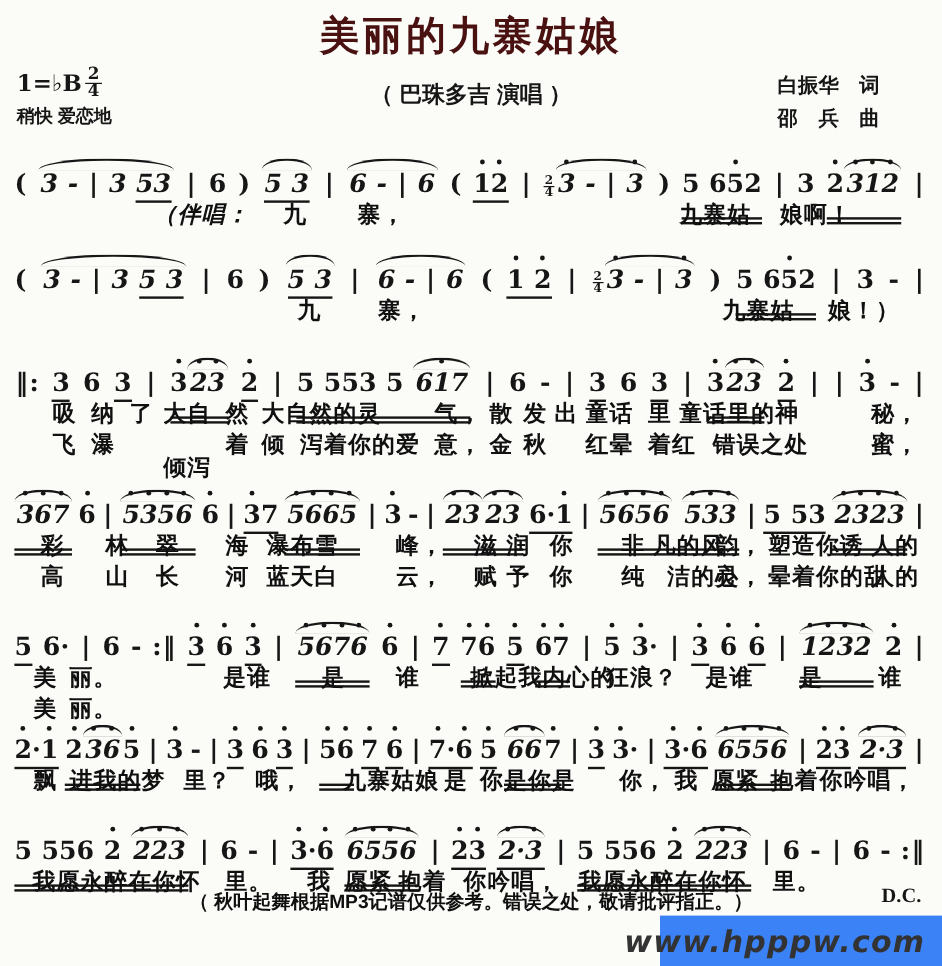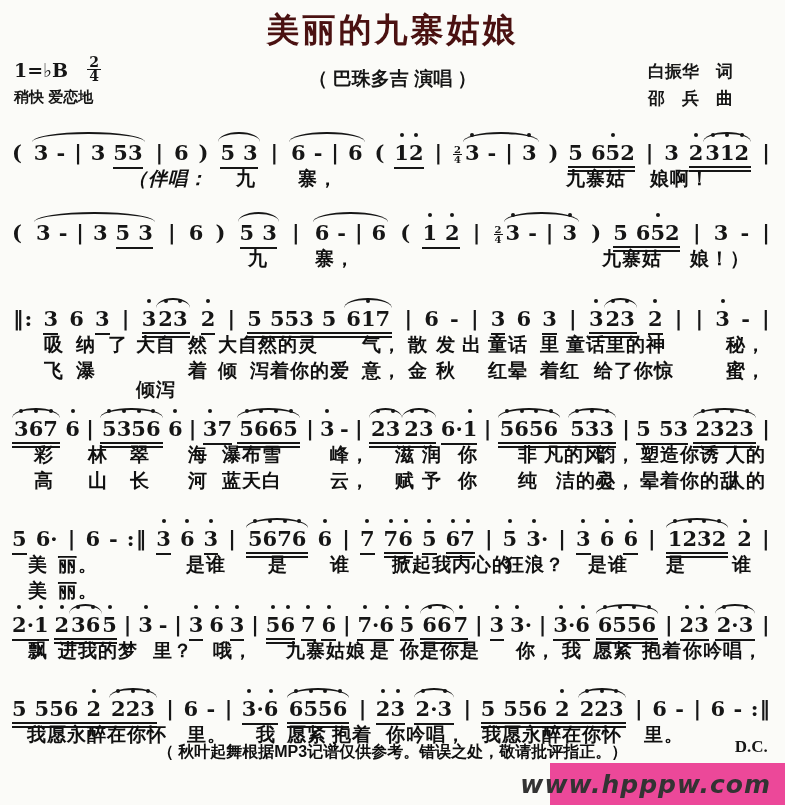--- a/index.html
+++ b/index.html
@@ -3,51 +3,51 @@
 <meta charset="utf-8">
 <style>
   :root{ --ink:#161616; --title:#4a1111; }
   html,body{margin:0;padding:0;background:#e9e9e9;}
   .page{position:relative;width:785px;height:805px;background:#fbfbf8;overflow:hidden;
         font-family:"Liberation Sans","DejaVu Sans",sans-serif;color:var(--ink);}
   
   .title{position:absolute;top:8px;left:0;right:0;text-align:center;
          font:700 33px "Liberation Sans","DejaVu Sans",sans-serif;color:var(--title);letter-spacing:3px;}
   .subtitle{position:absolute;top:66px;left:0;right:0;text-align:center;font:700 19px "Liberation Sans",sans-serif;}
-  .keysig{position:absolute;top:56px;left:14px;font:700 19px "DejaVu Serif",serif;display:flex;align-items:center;gap:19px;}
+  .keysig{position:absolute;top:56px;left:14px;font:700 19px "DejaVu Serif",serif;display:flex;align-items:center;gap:3px;}
   .bigfrac{display:inline-flex;flex-direction:column;align-items:center;font-size:14px;line-height:13px;}
   .bigfrac span:first-child{border-bottom:1.5px solid var(--ink);padding:0 2px;}
   .tempo{position:absolute;top:88px;left:14px;font:700 15px "Liberation Sans",sans-serif;}
   .credits{position:absolute;top:58px;right:52px;font:700 17px "Liberation Sans",sans-serif;line-height:27px;text-align:left;}
   
   .system{position:absolute;left:10px;right:12px;}
   .music{display:flex;justify-content:space-between;align-items:baseline;
          font:700 21px "DejaVu Serif",serif;color:var(--ink);
          padding:12px 2px 0 2px;height:46px;box-sizing:border-box;white-space:nowrap;}
   .tok{display:inline-block;}
   .ch{display:inline-block;}
   .sp{display:inline-block;width:0.38em;}
   .bar{padding:0 1px;}
   .hi{position:relative;display:inline-block;}
   .hi::after{content:'';position:absolute;left:50%;top:-7px;width:4px;height:4px;margin-left:-2px;border-radius:50%;background:var(--ink);}
-  .ga{display:inline-block;position:relative;padding:8px 2px 0 2px;}
+  .ga{display:inline-block;position:relative;padding:8px 2px 0 2px;font-style:italic;}
   .ga::before{content:'';position:absolute;left:0;right:0;top:0;height:8px;
               border-top:2px solid var(--ink);border-radius:50% 50% 0 0/100% 100% 0 0;}
   .gu{display:inline-block;border-bottom:2px solid var(--ink);padding-bottom:2px;}
-  .gw{display:inline-block;border-bottom:6px double var(--ink);padding-bottom:1px;}
+  .gw{display:inline-block;border-bottom:6px double var(--ink);padding-bottom:16px;}
   .mfrac{display:inline-flex;flex-direction:column;align-items:center;font-size:10px;line-height:9px;
          transform:translateY(-7px);margin-right:1px;}
   .mfrac span:first-child{border-bottom:1px solid var(--ink);padding:0 1px;}
   .lyr{position:relative;height:26px;font:700 19px "Liberation Sans","DejaVu Sans",sans-serif;color:#101010;}
   .lyr span{position:absolute;top:0;white-space:nowrap;letter-spacing:1px;}
   
   .footnote{position:absolute;top:742px;left:0;right:0;text-align:center;
             font:700 16px "Liberation Sans",sans-serif;color:#0f0f0f;}
   .dcfine{position:absolute;top:702px;right:14px;font:700 17px "Liberation Serif","DejaVu Serif",serif;line-height:25px;margin-top:32px;}
-  .wm{position:absolute;right:0;bottom:0;width:235px;height:42px;background:#ec4899;
+  .wm{position:absolute;right:0;bottom:0;width:235px;height:42px;background:#3b82f6;
       display:flex;align-items:center;justify-content:flex-end;padding-right:14px;box-sizing:border-box;}
   .wm span{font:italic 700 25px "DejaVu Sans",sans-serif;color:#333;letter-spacing:1px;}
 </style>
 </head>
 <body>
 
 <div class="page">
   <div class="title">美丽的九寨姑娘</div>
   <div class="subtitle">（ 巴珠多吉 演唱 ）</div>
   <div class="keysig">
@@ -175,21 +175,21 @@
           <span style="left: 66px;">瀑</span>
           <span style="left: 126px; margin-top: 19px;">倾泻</span>
           <span style="left: 178px;">着</span>
           <span style="left: 208px;">倾</span>
           <span style="left: 240px;">泻着你的爱</span>
           <span style="left: 352px;">意，</span>
           <span style="left: 398px;">金</span>
           <span style="left: 426px;">秋</span>
           <span style="left: 478px;">红晕</span>
           <span style="left: 530px;">着红</span>
-          <span style="left: 584px;">给了你惊</span>
+          <span style="left: 584px;">错误之处</span>
           <span style="left: 716px;">蜜，</span>
         </div>
       </div>
       <div class="system" style="top: 396px;">
         <div class="music">
           <span class="tok"><span class="gw"><span class="ga"><span class="ch hi">3</span><span class="ch hi">6</span><span class="ch hi">7</span></span></span></span>
           <span class="tok"><span class="ch hi">6</span></span>
           <span class="tok"><span class="ch bar">|</span></span>
           <span class="tok"><span class="gw"><span class="ga"><span class="ch hi">5</span><span class="ch hi">3</span><span class="ch hi">5</span><span class="ch hi">6</span></span></span></span>
           <span class="tok"><span class="ch hi">6</span></span>

